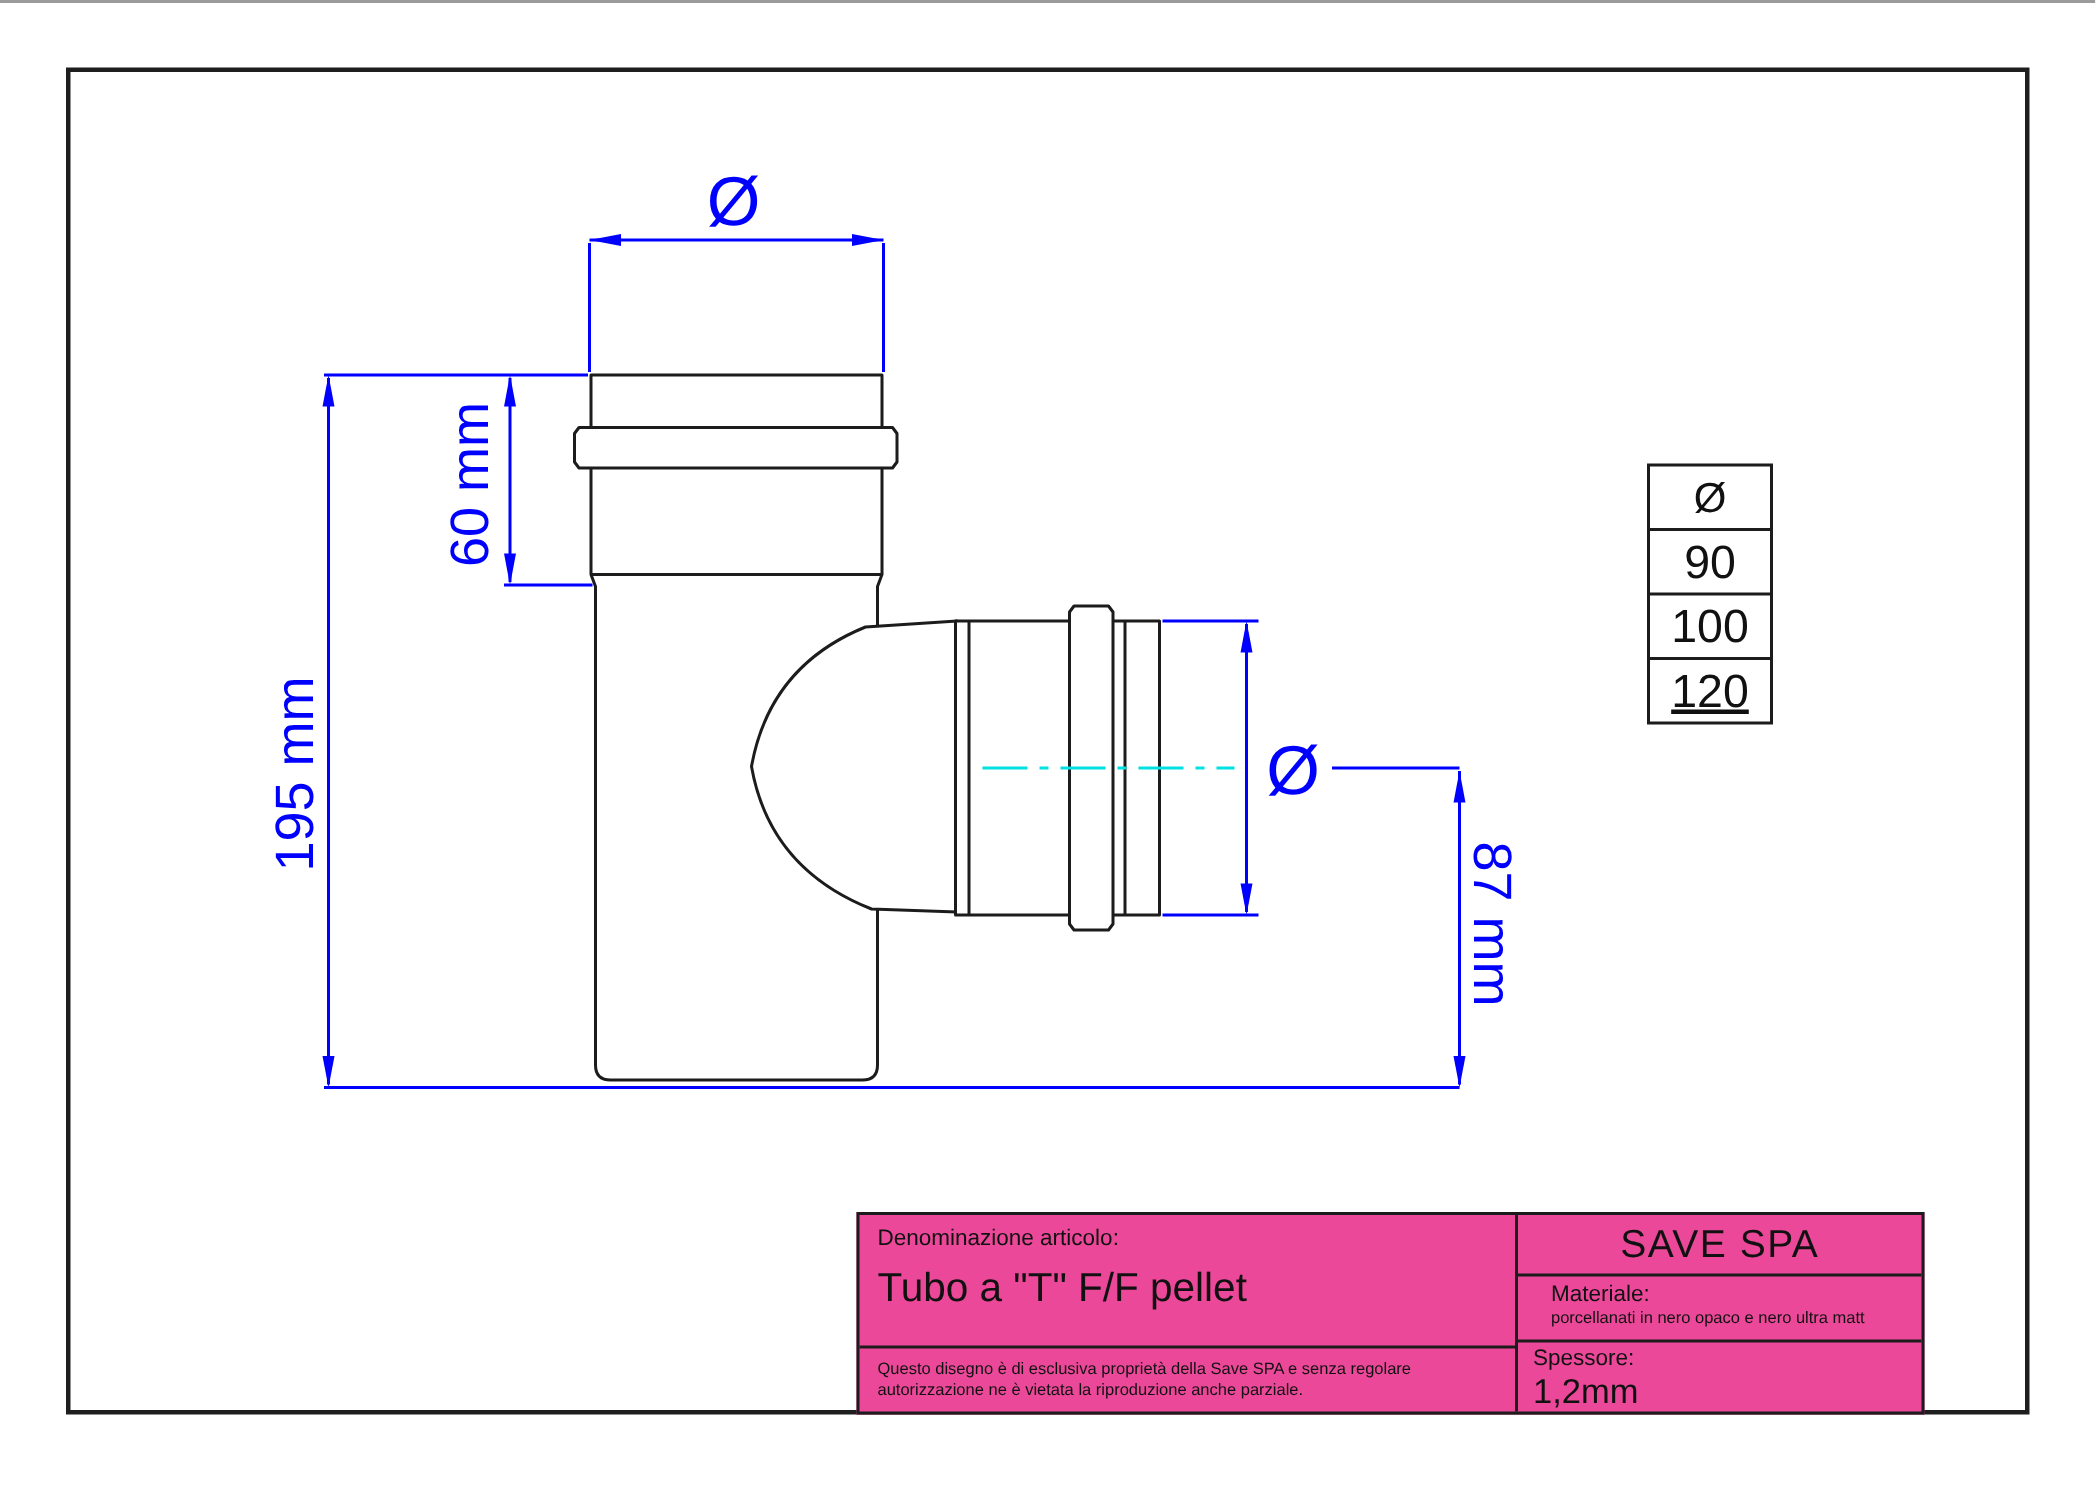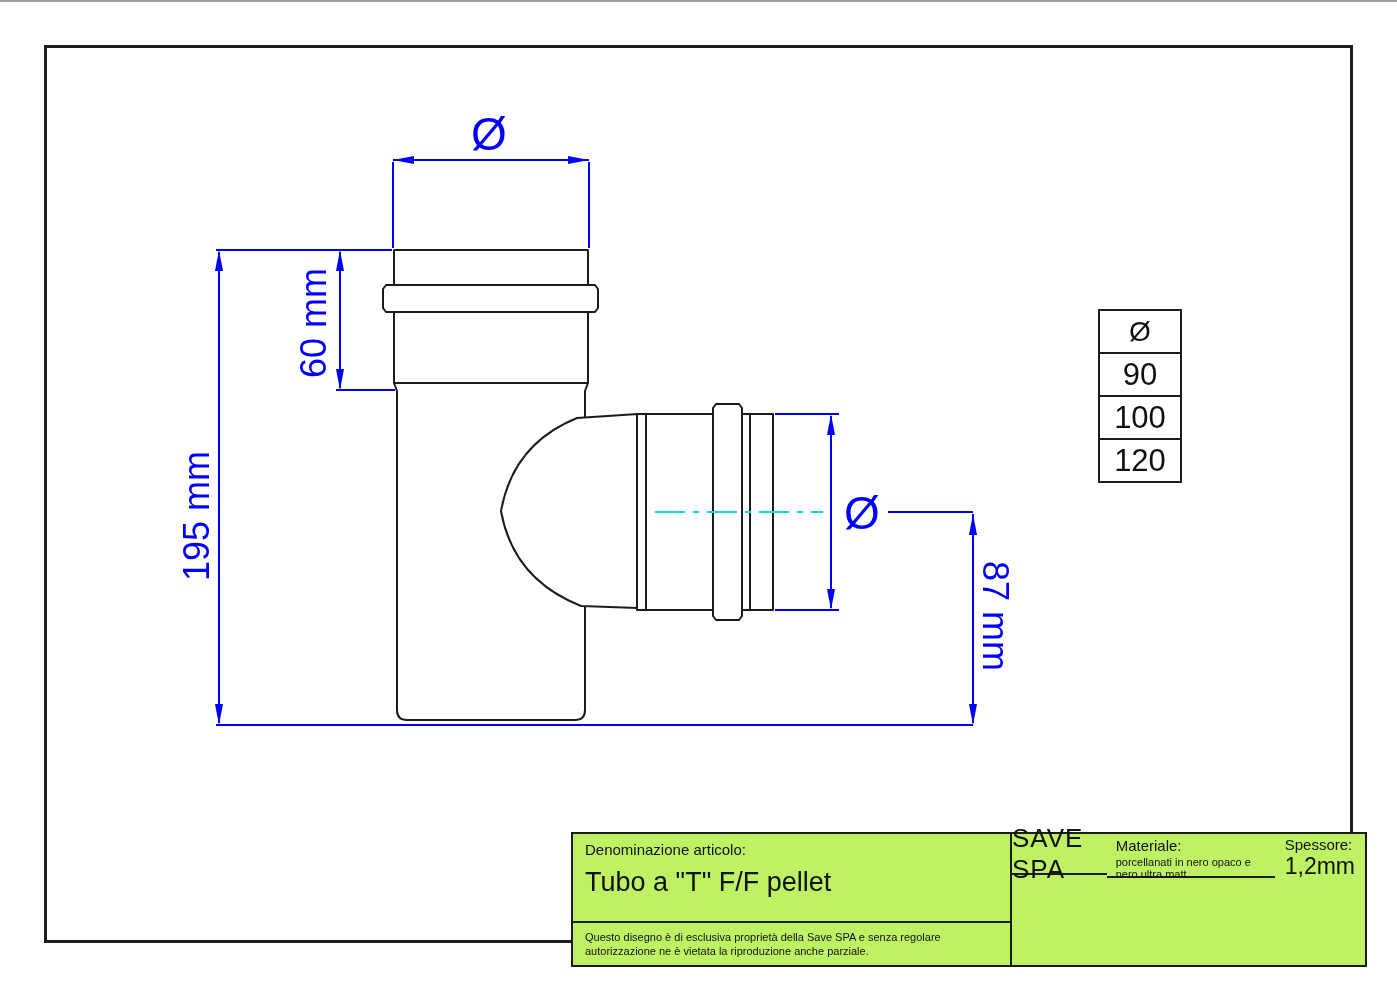--- a/index.html
+++ b/index.html
@@ -7,36 +7,36 @@
   .page{position:relative;width:1397px;height:990px;background:#ffffff;overflow:hidden;}
   .top-edge{position:absolute;left:0;top:0;width:100%;height:2px;background:#9b9b9b;}
   .frame{position:absolute;left:44px;top:45px;width:1309px;height:898px;border:3px solid #1e1e1e;box-sizing:border-box;background:transparent;}
   .drawing-svg{position:absolute;left:0;top:0;width:1397px;height:990px;}
 
   
   .size-table{position:absolute;left:1098px;top:309px;width:80px;border:2px solid #1c1c1c;background:#fff;box-sizing:content-box;}
   .size-table .cell{height:41px;border-bottom:2px solid #1c1c1c;display:flex;align-items:center;justify-content:center;
     font-size:31px;color:#111;}
   .size-table .cell.header{font-size:28px;}
-  .size-table .cell:last-child{border-bottom:none;}
+  .size-table .cell:last-child{border-bottom:none;text-decoration:underline;}
 
   
-  .title-block{position:absolute;left:571px;top:832px;width:796px;height:135px;border:2px solid #1c1c1c;
-    box-sizing:border-box;display:flex;background:#bef264;color:#111;}
+  .title-block{position:absolute;left:571px;top:808px;width:712px;height:135px;border:2px solid #1c1c1c;
+    box-sizing:border-box;display:flex;background:#ec4899;color:#111;}
   .tb-left{width:439px;border-right:2px solid #1c1c1c;display:flex;flex-direction:column;box-sizing:border-box;}
   .tb-name-cell{flex:1;padding:7px 12px 0 12px;}
   .tb-label{font-size:15px;color:#111;}
   .tb-article{font-size:27px;margin-top:9px;color:#111;}
   .tb-disclaimer{height:44px;border-top:2px solid #1c1c1c;padding:7px 26px 0 12px;font-size:11px;line-height:1.3;color:#111;box-sizing:border-box;}
-  .tb-right{flex:1;display:flex;box-sizing:border-box;}
+  .tb-right{flex:1;display:flex;flex-direction:column;box-sizing:border-box;}
   .tb-company{height:41px;border-bottom:2px solid #1c1c1c;display:flex;align-items:center;justify-content:center;
     font-size:26px;letter-spacing:1px;color:#111;box-sizing:border-box;}
-  .tb-material{height:44px;border-bottom:2px solid #1c1c1c;padding:3px 10px 0 9px;box-sizing:border-box;}
+  .tb-material{height:44px;border-bottom:2px solid #1c1c1c;padding:3px 10px 0 22px;box-sizing:border-box;}
   .tb-material .val{font-size:11px;margin-top:2px;}
-  .tb-thickness{flex:1;padding:2px 10px 16px 10px;box-sizing:border-box;}
+  .tb-thickness{flex:1;padding:2px 10px 0 10px;box-sizing:border-box;}
   .tb-thickness .val{font-size:23px;margin-top:0px;}
 </style>
 </head>
 <body>
 
 <div class="page">
   <div class="top-edge"></div>
   <div class="frame"></div>
 
   <svg class="drawing-svg" viewBox="0 0 1397 990" xmlns="http://www.w3.org/2000/svg">

